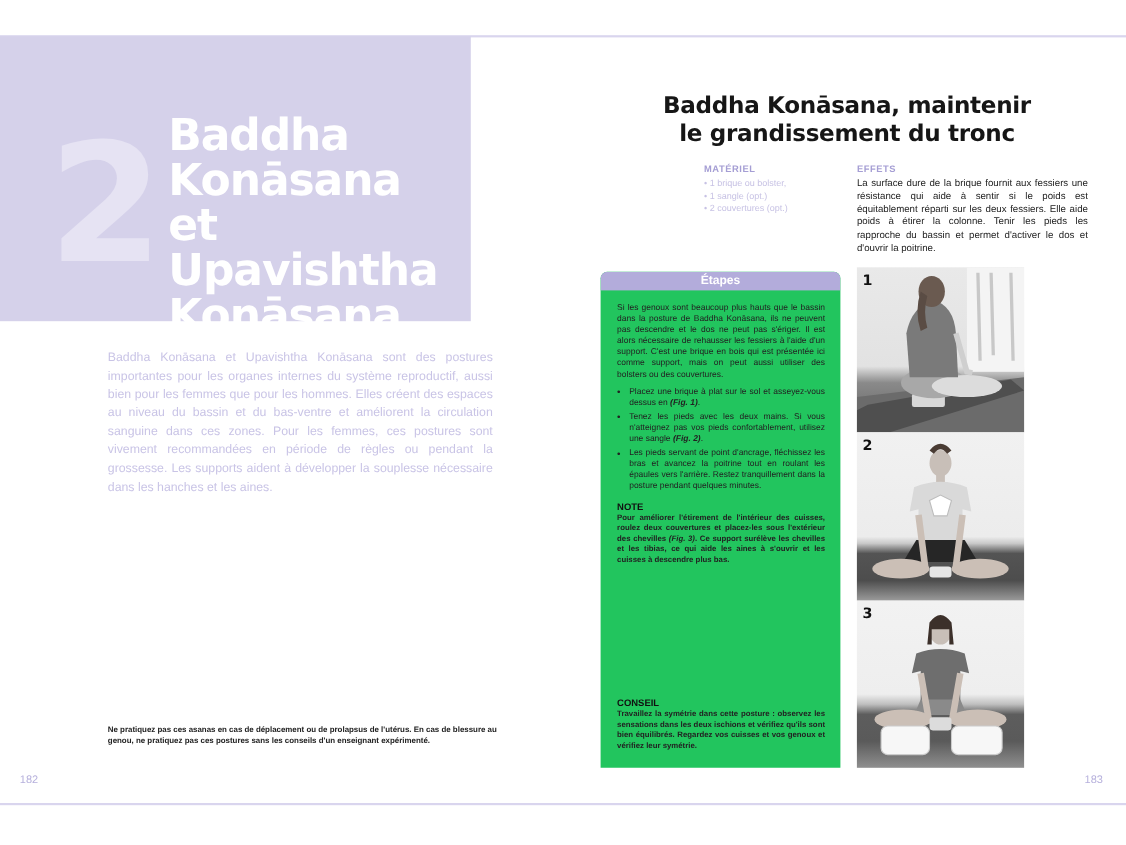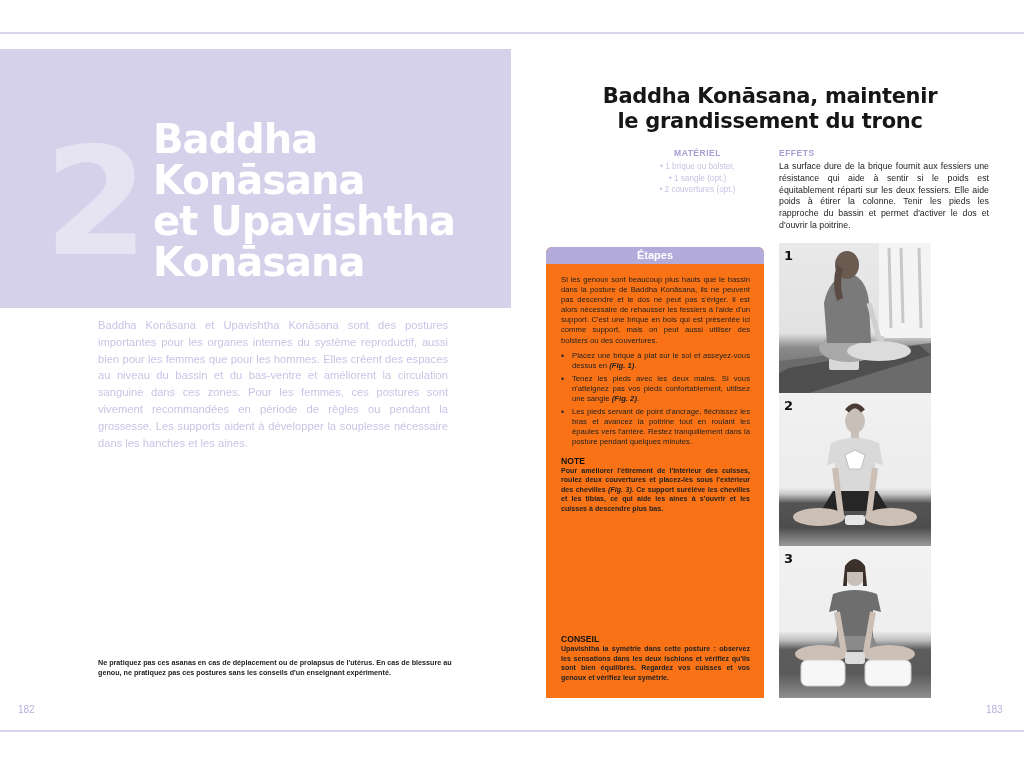--- a/index.html
+++ b/index.html
@@ -3,21 +3,21 @@
 <meta charset="utf-8">
 <style>
   * { box-sizing: border-box; margin: 0; padding: 0; }
   html, body { width: 1024px; height: 768px; background: #ffffff; overflow: hidden; }
   body { position: relative; font-family: "Liberation Sans", "DejaVu Sans", sans-serif; color: #1a1a1a; }
 
   .top-rule { position: absolute; left: 0; top: 32px; width: 1024px; height: 2px; background: #d9d5ee; }
   .bottom-rule { position: absolute; left: 0; top: 730px; width: 1024px; height: 2px; background: #d9d5ee; }
 
   
-  .hero { position: absolute; left: 0; top: 33px; width: 511px; height: 259px; background: #d5d1ea; margin-top: 16px; }
+  .hero { position: absolute; left: 0; top: 33px; width: 428px; height: 259px; background: #d5d1ea; }
   .hero-number { position: absolute; left: 44px; top: 78px; font-family: "DejaVu Sans", sans-serif; font-weight: bold;
     font-size: 150px; line-height: 150px; color: #e6e3f3; letter-spacing: -4px; }
   .hero-title { position: absolute; left: 153px; top: 70px; font-family: "DejaVu Sans", sans-serif; font-weight: bold;
     font-size: 40px; line-height: 41px; color: #ffffff; letter-spacing: -1px; }
   .hero-title span { display: block; }
 
   .intro { position: absolute; left: 98px; top: 317px; width: 350px; font-size: 11.2px; line-height: 16.8px;
     color: #c9c4e6; text-align: justify; }
 
   .precautions { position: absolute; left: 98px; top: 658px; width: 360px; }
@@ -26,30 +26,30 @@
 
   .page-num { position: absolute; top: 704px; font-size: 10px; color: #b6b0dc; }
   .page-num.left { left: 18px; }
   .page-num.right { left: 986px; }
 
   
   .r-title { position: absolute; left: 560px; top: 84px; width: 420px; text-align: center;
     font-family: "DejaVu Sans", sans-serif; font-weight: bold; font-size: 21px; line-height: 25px; color: #161616; letter-spacing: -0.3px; }
   .r-title span { display: block; }
 
-  .materiel { position: absolute; left: 640px; top: 147px; width: 115px; text-align: center; }
+  .materiel { position: absolute; left: 640px; top: 147px; width: 115px; text-align: left; }
   .section-label { font-size: 8.5px; font-weight: bold; color: #a59ed4; letter-spacing: 0.5px; line-height: 12px; }
   .materiel ul { list-style: none; margin-top: 2px; }
   .materiel li { font-size: 8.2px; line-height: 11.5px; color: #c7c2e4; }
   .materiel li::before { content: "• "; }
 
   .effets { position: absolute; left: 779px; top: 147px; width: 210px; }
   .effets p { margin-top: 2px; font-size: 8.8px; line-height: 11.8px; color: #222; text-align: justify; }
 
-  .panel { position: absolute; left: 546px; top: 247px; width: 218px; height: 451px; background: #f97316; border-radius: 6px 6px 0 0; overflow: hidden; }
+  .panel { position: absolute; left: 546px; top: 247px; width: 218px; height: 451px; background: #22c55e; border-radius: 6px 6px 0 0; overflow: hidden; }
   .panel-header { height: 17px; background: #b3acdb; color: #fff; text-align: center; font-size: 11px; font-weight: bold; line-height: 17px; }
   .panel-body { padding: 11px 14px 0 15px; }
   .panel-body p.lead { font-size: 7.7px; line-height: 10.1px; color: #222; text-align: justify; }
   .steps { list-style: none; margin-top: 5px; }
   .steps li { position: relative; padding-left: 11px; font-size: 7.7px; line-height: 10.1px; color: #222; text-align: justify; margin-bottom: 3px; }
   .steps li::before { content: "•"; position: absolute; left: 0; top: 0; font-size: 9px; }
   .steps em { font-style: italic; font-weight: bold; }
   .note { margin-top: 8px; }
   .note h4, .conseil h4 { font-size: 8.6px; font-weight: bold; color: #111; line-height: 11px; }
   .note p, .conseil p { font-size: 7.1px; line-height: 9.6px; font-weight: bold; color: #222; text-align: justify; }
@@ -117,21 +117,21 @@
         <li><span>Tenez les pieds avec les deux mains. Si vous n'atteignez pas vos pieds confortablement, utilisez une sangle </span><em>(Fig. 2)</em><span>.</span></li>
         <li><span>Les pieds servant de point d'ancrage, fléchissez les bras et avancez la poitrine tout en roulant les épaules vers l'arrière. Restez tranquillement dans la posture pendant quelques minutes.</span></li>
       </ul>
       <div class="note">
         <h4>NOTE</h4>
         <p><span>Pour améliorer l'étirement de l'intérieur des cuisses, roulez deux couvertures et placez-les sous l'extérieur des chevilles </span><em>(Fig. 3)</em><span>. Ce support surélève les chevilles et les tibias, ce qui aide les aines à s'ouvrir et les cuisses à descendre plus bas.</span></p>
       </div>
     </div>
     <div class="conseil">
       <h4>CONSEIL</h4>
-      <p>Upavishtha la symétrie dans cette posture : observez les sensations dans les deux ischions et vérifiez qu'ils sont bien équilibrés. Regardez vos cuisses et vos genoux et vérifiez leur symétrie.</p>
+      <p>Travaillez la symétrie dans cette posture : observez les sensations dans les deux ischions et vérifiez qu'ils sont bien équilibrés. Regardez vos cuisses et vos genoux et vérifiez leur symétrie.</p>
     </div>
   </div>
 
   <div class="photo photo1">
     <span class="fig-num">1</span>
     <svg class="fig" width="152" height="150" viewBox="0 0 152 150">
       <rect x="100" y="0" width="52" height="95" fill="#f4f4f4"></rect>
       <path d="M110 5 L112 85 M122 5 L124 80 M140 5 L142 85" stroke="#c8c8c8" stroke-width="3" fill="none"></path>
       <polygon points="0,118 152,100 152,150 0,150" fill="#6b6b6b"></polygon>
       <polygon points="10,125 140,102 152,112 30,150 0,150 0,130" fill="#4f4f4f"></polygon>

